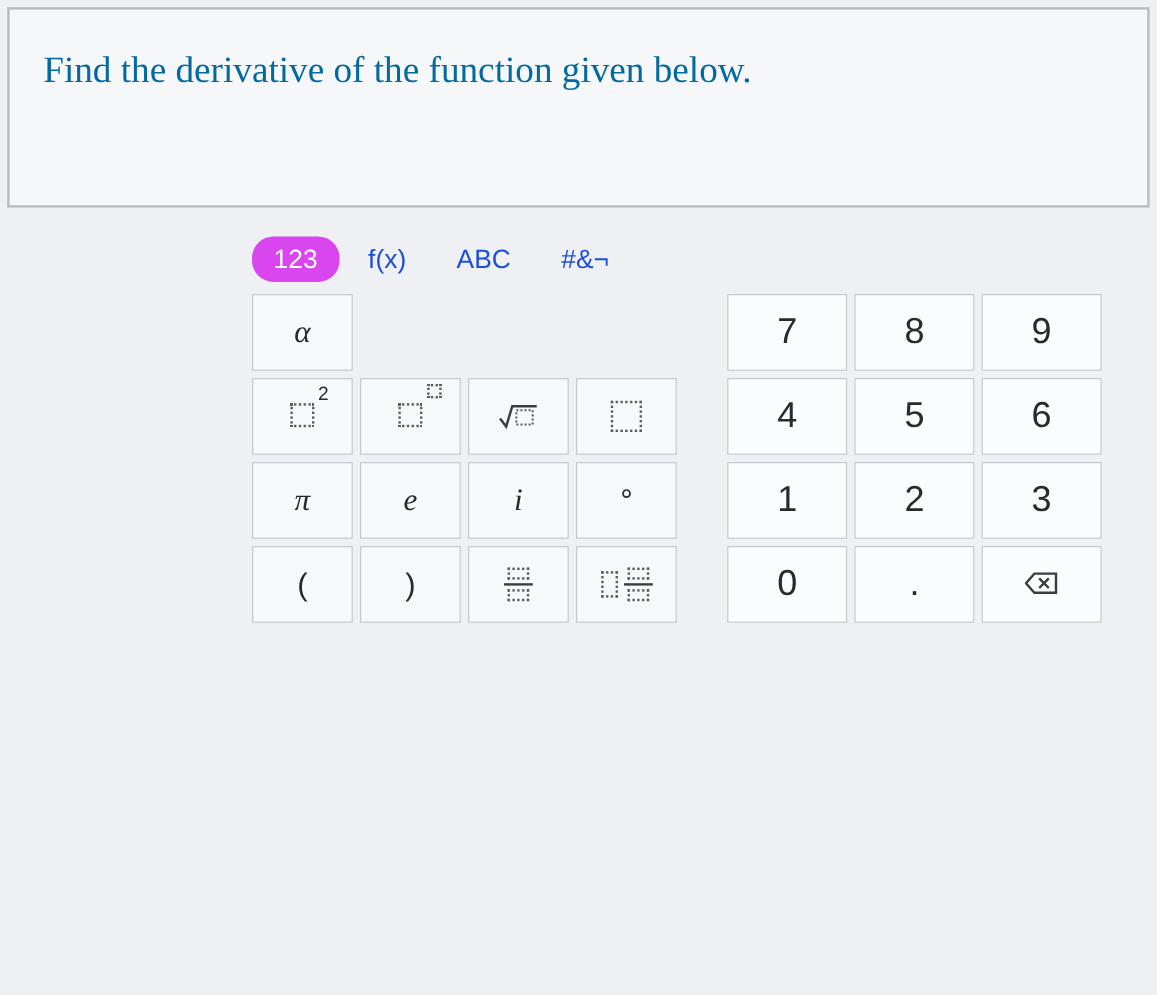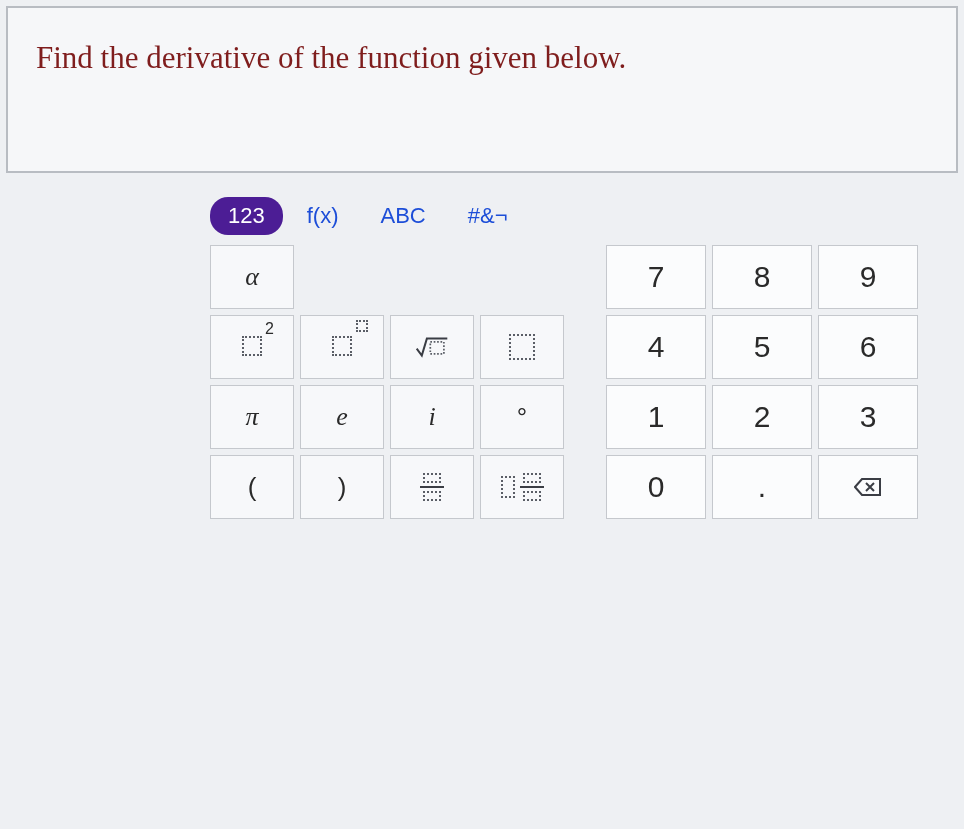--- a/index.html
+++ b/index.html
@@ -15,21 +15,21 @@
   }
   .problem-panel {
     margin: 6px 6px 0 6px;
     border: 2px solid #b8bcc2;
     background: #f6f7f9;
     padding: 28px 28px 34px 28px;
   }
   .prompt {
     font-size: 31px;
     line-height: 1.4;
-    color: #7f1d1d;
+    color: #0369a1;
     margin-bottom: 58px;
   }
   .func-def {
     font-size: 31px;
     font-style: italic;
     margin-bottom: 110px;
   }
   .upright { font-style: normal; }
   .answer-row {
     display: flex;
@@ -70,21 +70,21 @@
     margin-bottom: 10px;
   }
   .tab {
     padding: 6px 18px;
     font-size: 22px;
     border-radius: 18px;
     color: #1d4ed8;
     cursor: pointer;
   }
   .tab.active {
-    background: #4c1d95;
+    background: #d946ef;
     color: #fff;
   }
   .pad-body { display: flex; gap: 42px; }
   .sym-grid {
     display: grid;
     grid-template-columns: repeat(4, 84px);
     grid-auto-rows: 64px;
     gap: 6px;
   }
   .num-grid {

